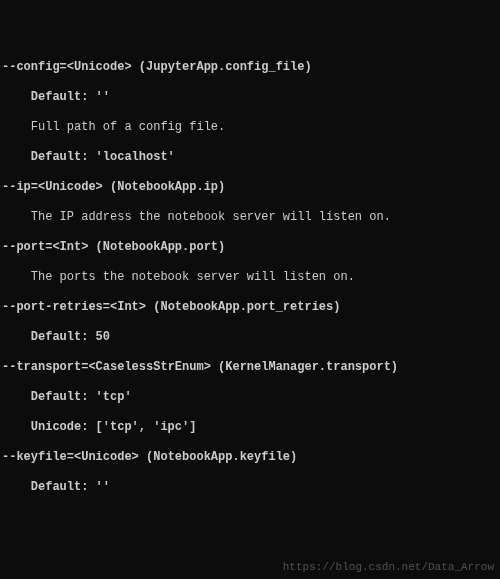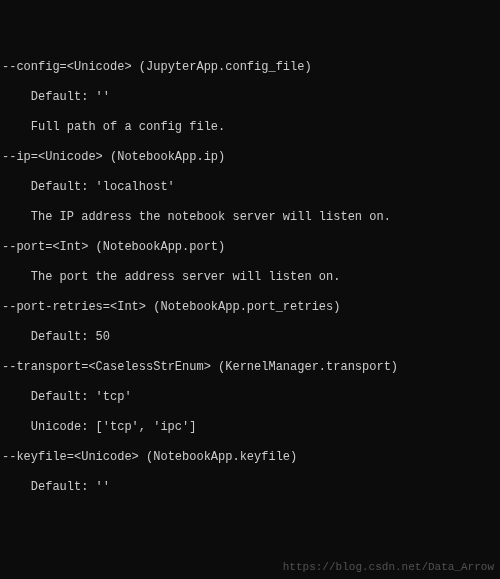--- a/index.html
+++ b/index.html
@@ -15,44 +15,44 @@
     overflow: hidden;
     white-space: pre-wrap;
   }
   .terminal {
     padding: 0 2px;
   }
   .opt-name { }
   .opt-default { padding-left: 4ch; }
   .opt-choices { padding-left: 4ch; }
   .opt-desc { padding-left: 4ch; display: block; }
-  .line { display: block; }
+  .line { display: block; font-weight: bold; }
   .watermark {
     position: absolute;
     right: 6px;
     bottom: 4px;
     color: #888;
     font-size: 11px;
     opacity: 0.55;
     pointer-events: none;
   }
 </style>
 </head>
 <body>
 
 
 
 <div class="terminal" id="term"><span class="line opt-name">--config=&lt;Unicode&gt; (JupyterApp.config_file)</span>
 <span class="line opt-default">Default: ''</span>
 <span class="opt-desc">Full path of a config file.</span>
+<span class="line opt-default">Default: 'localhost'</span>
 <span class="line opt-name">--ip=&lt;Unicode&gt; (NotebookApp.ip)</span>
-<span class="line opt-default">Default: 'localhost'</span>
 <span class="opt-desc">The IP address the notebook server will listen on.</span>
 <span class="line opt-name">--port=&lt;Int&gt; (NotebookApp.port)</span>
-<span class="opt-desc">The port the address server will listen on.</span>
+<span class="opt-desc">The ports the notebook server will listen on.</span>
 <span class="line opt-name">--port-retries=&lt;Int&gt; (NotebookApp.port_retries)</span>
 <span class="line opt-default">Default: 50</span>
 <span class="line opt-name">--transport=&lt;CaselessStrEnum&gt; (KernelManager.transport)</span>
 <span class="line opt-default">Default: 'tcp'</span>
 <span class="line opt-choices">Unicode: ['tcp', 'ipc']</span>
 <span class="line opt-name">--keyfile=&lt;Unicode&gt; (NotebookApp.keyfile)</span>
 <span class="line opt-default">Default: ''</span>
 
 
 

